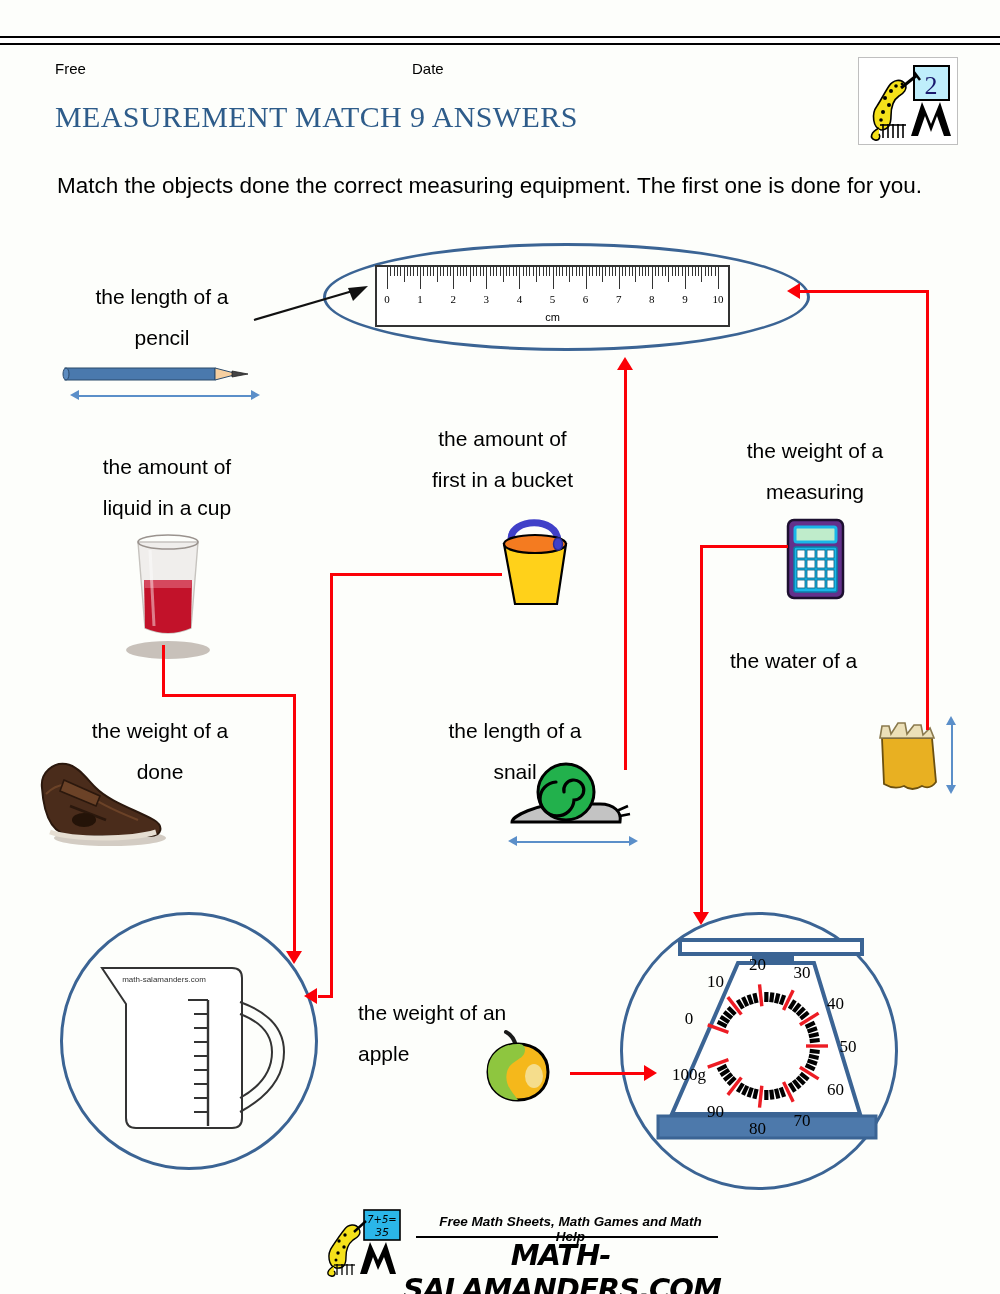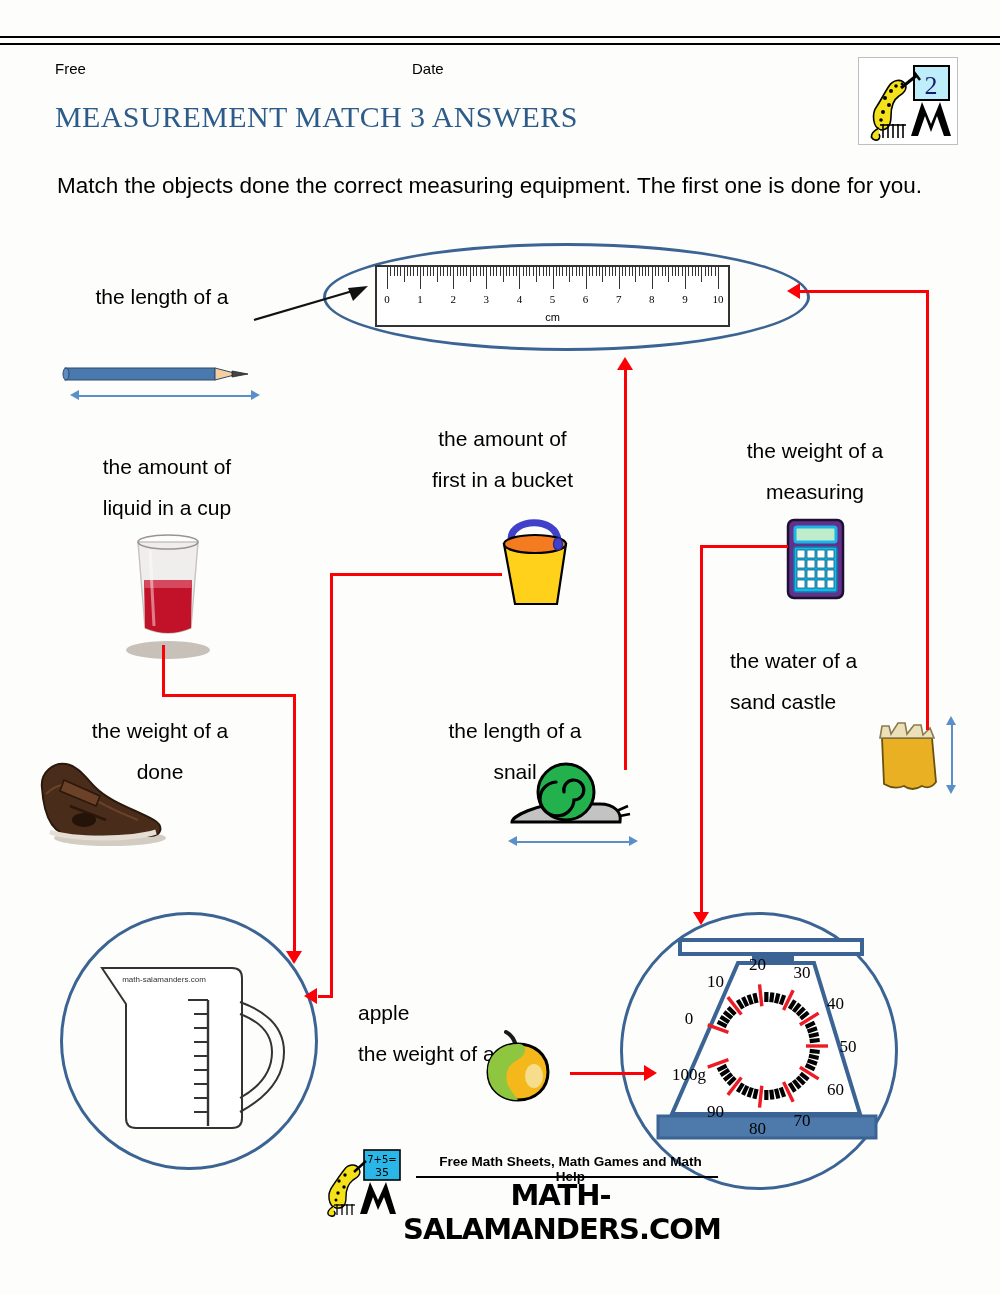--- a/index.html
+++ b/index.html
@@ -67,21 +67,21 @@
      border-top:5px solid transparent;border-bottom:5px solid transparent;}
   .dim-h .hd-l{left:0;border-right:9px solid #5b8fc9;}
   .dim-h .hd-r{right:0;border-left:9px solid #5b8fc9;}
   .dim-v .bar{position:absolute;top:7px;bottom:7px;left:50%;width:1.5px;background:#5b8fc9;}
   .dim-v .hd{position:absolute;left:50%;width:0;height:0;margin-left:-5px;
      border-left:5px solid transparent;border-right:5px solid transparent;}
   .dim-v .hd-u{top:0;border-bottom:9px solid #5b8fc9;}
   .dim-v .hd-d{bottom:0;border-top:9px solid #5b8fc9;}
 
   
-  .footer{position:absolute;left:318px;top:1148px;width:400px;height:70px;}
+  .footer{position:absolute;left:318px;top:1208px;width:400px;height:70px;font-style:italic;}
   .foot-txt{position:absolute;left:105px;top:6px;width:295px;text-align:center;
     font-size:13.5px;font-weight:bold;}
   .foot-rule{position:absolute;left:98px;top:28px;width:302px;height:2px;background:#000;}
   .foot-brand{position:absolute;left:85px;top:30px;width:315px;text-align:center;
     font-size:29px;font-weight:bold;letter-spacing:-1px;
     font-family:"DejaVu Sans", sans-serif;
     -webkit-text-stroke:0px;color:#000;}
   svg{display:block;overflow:visible;}
 </style>
 </head>
@@ -123,21 +123,21 @@
           <circle cx="32" cy="33" r="2"></circle>
         <circle cx="24" cy="54" r="2"></circle>
           <circle cx="30" cy="47" r="2"></circle>
         <circle cx="22" cy="62" r="1.8"></circle>
           <circle cx="37" cy="28" r="1.8"></circle>
       </g>
       <circle cx="43" cy="26" r="1.4" fill="#000"></circle>
     </svg>
   </div>
 
-  <div class="title">MEASUREMENT MATCH 3 ANSWERS</div>
+  <div class="title">MEASUREMENT MATCH 9 ANSWERS</div>
   <div class="instr">Match the objects done the correct measuring equipment. The first one is done for you.</div>
 
   <div class="ellipse" style="left:323px;top:243px;width:487px;height:108px;"></div>
 
   <div class="ruler">
     <div class="ticks" id="ruler-ticks">
         <div class="tk" style="left: 10px; height: 22px;"></div>
         <div class="tk" style="left: 13.31px; height: 9px;"></div>
         <div class="tk" style="left: 16.62px; height: 9px;"></div>
         <div class="tk" style="left: 19.93px; height: 9px;"></div>
@@ -255,20 +255,21 @@
     <div class="unit">cm</div>
   </div>
 
   <svg style="position:absolute;left:252px;top:282px;" width="120" height="44">
     <line x1="2" y1="38" x2="104" y2="8" stroke="#111" stroke-width="2.2"></line>
     <polygon points="116,4 96,6 101,19" fill="#111"></polygon>
   </svg>
 
   <div class="lab" style="left:62px;top:276px;width:200px;">
     <div>the length of a</div>
+    <div>pencil</div>
   </div>
   <svg style="position:absolute;left:62px;top:362px;" width="200" height="24">
     <rect x="3" y="6" width="150" height="12" fill="#4a79ad" stroke="#2b4a6b" stroke-width="1"></rect>
     <ellipse cx="4" cy="12" rx="3" ry="6" fill="#5d8cc0" stroke="#2b4a6b" stroke-width="1"></ellipse>
     <polygon points="153,6 153,18 176,12" fill="#f6cfa0" stroke="#2b4a6b" stroke-width="1"></polygon>
     <polygon points="170,9 170,15 186,12" fill="#444" stroke="#222" stroke-width="0.8"></polygon>
   </svg>
   <div class="dim dim-h" style="left:70px;top:386px;width:190px;height:18px;">
     <div class="hd hd-l"></div>
       <div class="bar"></div>
@@ -353,35 +354,34 @@
     <path d="M58 34 m-2 0 a10 10 0 1 1 10 8 a17 17 0 1 1 -18 -18" fill="none" stroke="#000" stroke-width="3.2" stroke-linecap="round"></path>
   </svg>
   <div class="dim dim-h" style="left:508px;top:832px;width:130px;height:18px;">
     <div class="hd hd-l"></div>
       <div class="bar"></div>
       <div class="hd hd-r"></div>
   </div>
 
   <div class="lab" style="left:730px;top:640px;width:200px;text-align:left;">
     <div>the water of a</div>
-    <div>sand castle</div>
   </div>
   <svg style="position:absolute;left:872px;top:718px;" width="70" height="74">
     <path d="M10 20 L60 20 L64 64 Q58 72 50 68 Q40 74 32 68 Q22 72 12 66 Z" fill="#e8b022" stroke="#6b5010" stroke-width="1.8"></path>
     <path d="M8 20 L10 8 L17 8 L19 16 L26 5 L33 5 L35 16 L42 7 L49 7 L51 17 L58 10 L62 20 Z" fill="#ece0b8" stroke="#8a7a4e" stroke-width="1.6"></path>
   </svg>
   <div class="dim dim-v" style="left:942px;top:716px;width:18px;height:78px;">
     <div class="hd hd-u"></div>
       <div class="bar"></div>
       <div class="hd hd-d"></div>
   </div>
 
   <div class="lab" style="left:358px;top:992px;width:220px;text-align:left;">
+    <div>the weight of an</div>
     <div>apple</div>
-    <div>the weight of an</div>
   </div>
   <svg style="position:absolute;left:480px;top:1030px;" width="76" height="74">
     <path d="M36 16 C34 8 30 4 26 2" stroke="#1a1a1a" stroke-width="4" fill="none" stroke-linecap="round"></path>
     <path d="M8 42 C8 24 22 14 38 14 C54 14 68 24 68 42 C68 58 56 70 38 70 C20 70 8 58 8 42 Z" fill="#f5b81b" stroke="#000" stroke-width="3"></path>
     <path d="M8 42 C8 24 22 14 38 14 C42 14 45 15 45 20 C45 30 30 30 27 42 C24 54 32 62 38 70
              C20 70 8 58 8 42 Z" fill="#8ec63f" stroke="none"></path>
     <ellipse cx="54" cy="46" rx="9" ry="12" fill="#f5e3a0" opacity=".85"></ellipse>
   </svg>
 
   <div class="circ" style="left:60px;top:912px;width:258px;height:258px;"></div>

